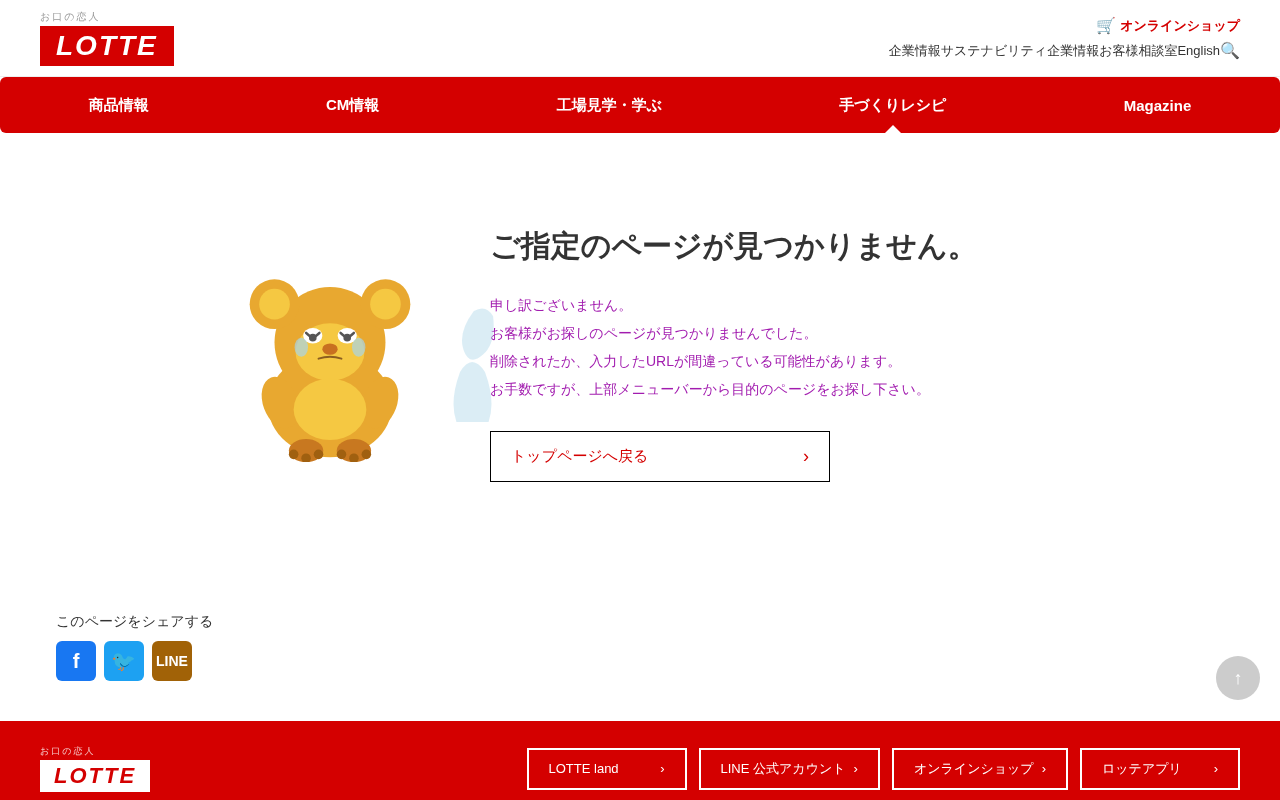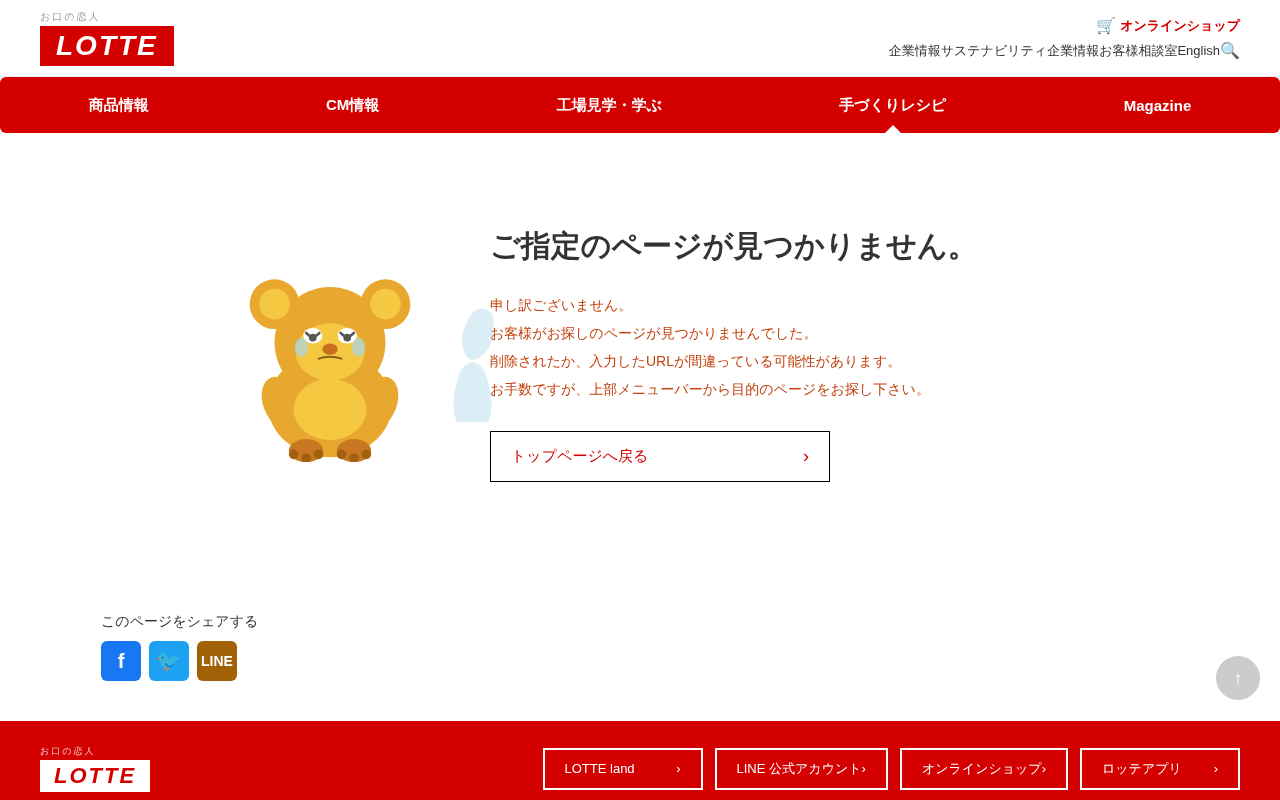--- a/index.html
+++ b/index.html
@@ -21,44 +21,44 @@
     .main-nav { background: #d40000; display: flex; align-items: center; justify-content: space-around; padding: 0; height: 56px; border-radius: 6px; }
     .main-nav-item { color: #fff; font-size: 15px; font-weight: bold; cursor: pointer; padding: 18px 30px; text-decoration: none; position: relative; }
     .main-nav-item.active::after { content: ''; position: absolute; bottom: 0; left: 50%; transform: translateX(-50%); border-left: 8px solid transparent; border-right: 8px solid transparent; border-bottom: 8px solid #fff; }
 
     
     .content { display: flex; align-items: center; justify-content: center; padding: 60px 80px 80px; min-height: 460px; gap: 60px; }
     .koala-area { flex: 0 0 auto; position: relative; width: 200px; }
     .koala-svg { width: 200px; height: 220px; }
     .error-area { flex: 1; max-width: 560px; }
     .error-title { font-size: 30px; font-weight: bold; color: #333; margin-bottom: 24px; line-height: 1.4; }
-    .error-desc { font-size: 14px; color: #c2410c; line-height: 2; margin-bottom: 28px; }
+    .error-desc { font-size: 14px; color: #a21caf; line-height: 2; margin-bottom: 28px; }
     .back-btn { display: flex; align-items: center; justify-content: space-between; border: 1px solid #000000; color: #d40000; padding: 14px 20px; font-size: 15px; cursor: pointer; max-width: 340px; text-decoration: none; }
     .back-btn-arrow { font-size: 18px; }
 
     
-    .share-area { padding: 20px 101px 40px; }
+    .share-area { padding: 20px 56px 40px; }
     .share-label { font-size: 14px; color: #333; margin-bottom: 10px; }
     .share-icons { display: flex; gap: 8px; }
     .share-btn { width: 40px; height: 40px; border-radius: 6px; display: flex; align-items: center; justify-content: center; cursor: pointer; color: #fff; font-size: 20px; font-weight: bold; text-decoration: none; }
     .share-btn.facebook { background: #1877f2; }
     .share-btn.twitter { background: #1da1f2; }
     .share-btn.line { background: #a16207; font-size: 14px; font-weight: bold; }
 
     
     .scroll-top { position: fixed; bottom: 100px; right: 20px; width: 44px; height: 44px; background: #ccc; border-radius: 50%; display: flex; align-items: center; justify-content: center; cursor: pointer; color: #fff; font-size: 18px; }
 
     
     .footer-red { background: #d40000; padding: 24px 40px; }
     .footer-red-content { display: flex; align-items: center; gap: 20px; }
     .footer-logo-area { display: flex; flex-direction: column; align-items: flex-start; }
     .footer-logo-tagline { font-size: 9px; color: rgba(255,255,255,0.8); letter-spacing: 2px; margin-bottom: 2px; }
     .footer-logo-box { background: #fff; color: #d40000; font-weight: bold; font-size: 22px; padding: 3px 14px; letter-spacing: 2px; font-style: italic; }
     .footer-links { display: flex; gap: 12px; margin-left: auto; flex-wrap: wrap; }
-    .footer-link-btn { border: 2px solid #fff; color: #fff; padding: 10px 20px; font-size: 13px; cursor: pointer; display: flex; align-items: center; gap: 0; min-width: 160px; justify-content: space-between; }
+    .footer-link-btn { border: 2px solid #fff; color: #fff; padding: 10px 20px; font-size: 13px; cursor: pointer; display: flex; align-items: center; gap: 8px; min-width: 160px; justify-content: space-between; }
   </style>
 </head>
 <body>
 
 <header>
   <div class="top-bar">
     <div class="logo-area">
       <span class="logo-tagline">お口の恋人</span>
       <div class="logo-box">LOTTE</div>
     </div>

